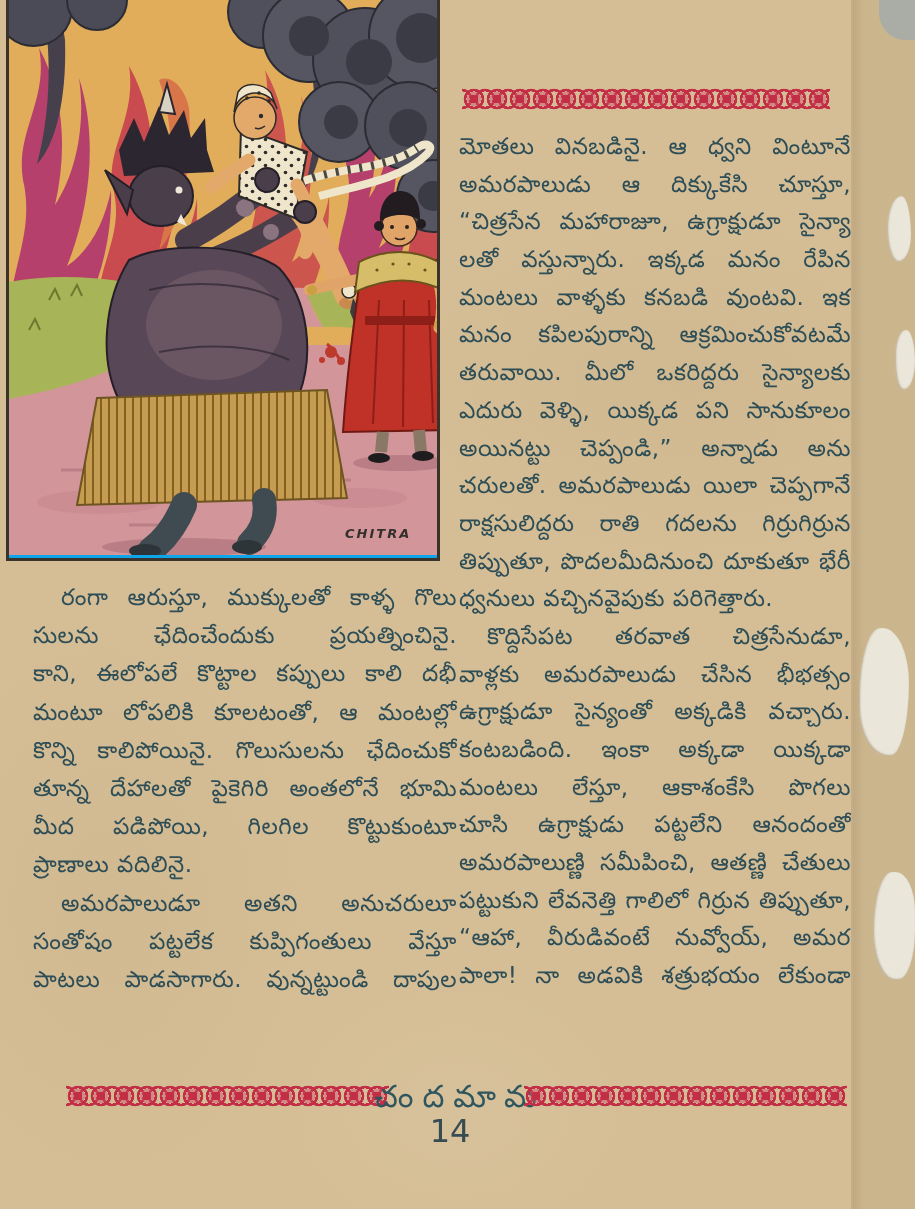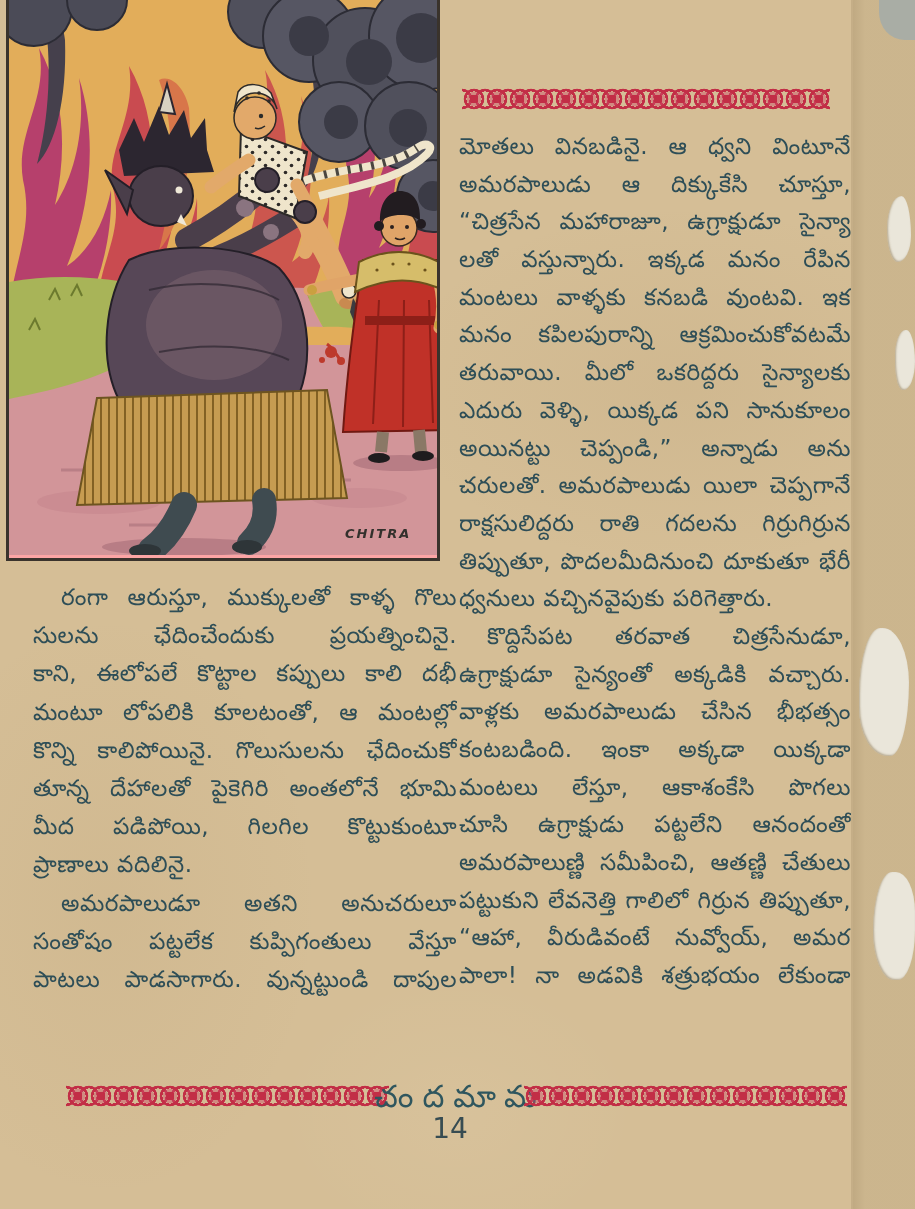--- a/index.html
+++ b/index.html
@@ -11,21 +11,21 @@
       radial-gradient(420px 260px at 75% 32%, rgba(139,106,60,0.07), transparent 70%),
       radial-gradient(300px 420px at 12% 75%, rgba(139,106,60,0.06), transparent 70%),
       radial-gradient(260px 200px at 50% 92%, rgba(255,248,230,0.06), transparent 70%),
       #d5be96;
     color:#2e4e57;
   }
 
   
   .illus {
     position:absolute; left:6px; top:0; width:434px; height:561px;
-    border:3px solid #3a332c; border-top:none; background:#fca5a5;
+    border:3px solid #3a332c; border-top:none; background:#0ea5e9;
   }
   .illus svg { display:block; }
 
   
   .col { position:absolute; font-size:23px; }
   .col-left  { left:33px;  top:578px; width:424px; }
   .col-right { left:459px; top:128px; width:392px; }
   .tl {
     line-height:37.7px; height:37.7px; overflow:hidden;
     text-align:justify; text-align-last:justify;
@@ -51,21 +51,21 @@
   .orn-footer-right { position:absolute; left:524px; top:1083px; width:323px; }
 
   
   .mag-title {
     position:absolute; left:330px; top:1078px; width:260px;
     text-align:center; font-size:31px; letter-spacing:9px;
     color:#2f565e;
   }
   .page-no {
     position:absolute; left:0; right:15px; top:1112px;
-    text-align:center; font-size:28px; color:#374c52;
+    text-align:center; font-size:32px; color:#374c52;
   }
 
   
   .page-edge {
     position:absolute; right:0; top:0; width:62px; height:100%;
     background:linear-gradient(90deg, rgba(125,100,65,0.16), rgba(125,100,65,0.02) 12px), #cdb78f;
   }
   .page-edge::before {
     content:""; position:absolute; left:-2px; top:0; width:2px; height:100%;
     background:rgba(110,85,55,0.15);
@@ -246,22 +246,22 @@
     <div class="tl">మంటలు వాళ్ళకు కనబడి వుంటవి. ఇక</div>
     <div class="tl">మనం కపిలపురాన్ని ఆక్రమించుకోవటమే</div>
     <div class="tl">తరువాయి. మీలో ఒకరిద్దరు సైన్యాలకు</div>
     <div class="tl">ఎదురు వెళ్ళి, యిక్కడ పని సానుకూలం</div>
     <div class="tl">అయినట్టు చెప్పండి,” అన్నాడు అను</div>
     <div class="tl">చరులతో. అమరపాలుడు యిలా చెప్పగానే</div>
     <div class="tl">రాక్షసులిద్దరు రాతి గదలను గిర్రుగిర్రున</div>
     <div class="tl">తిప్పుతూ, పొదలమీదినుంచి దూకుతూ భేరీ</div>
     <div class="tl end">ధ్వనులు వచ్చినవైపుకు పరిగెత్తారు.</div>
     <div class="tl ind">కొద్దిసేపట తరవాత చిత్రసేనుడూ,</div>
+    <div class="tl">వాళ్లకు అమరపాలుడు చేసిన భీభత్సం</div>
     <div class="tl">ఉగ్రాక్షుడూ సైన్యంతో అక్కడికి వచ్చారు.</div>
-    <div class="tl">వాళ్లకు అమరపాలుడు చేసిన భీభత్సం</div>
     <div class="tl">కంటబడింది. ఇంకా అక్కడా యిక్కడా</div>
     <div class="tl">మంటలు లేస్తూ, ఆకాశంకేసి పొగలు</div>
     <div class="tl">చూసి ఉగ్రాక్షుడు పట్టలేని ఆనందంతో</div>
     <div class="tl">అమరపాలుణ్ణి సమీపించి, ఆతణ్ణి చేతులు</div>
     <div class="tl">పట్టుకుని లేవనెత్తి గాలిలో గిర్రున తిప్పుతూ,</div>
     <div class="tl">“ఆహా, వీరుడివంటే నువ్వోయ్, అమర</div>
     <div class="tl">పాలా! నా అడవికి శత్రుభయం లేకుండా</div>
   </div>
 
 <div class="orn orn-footer-left"></div>

